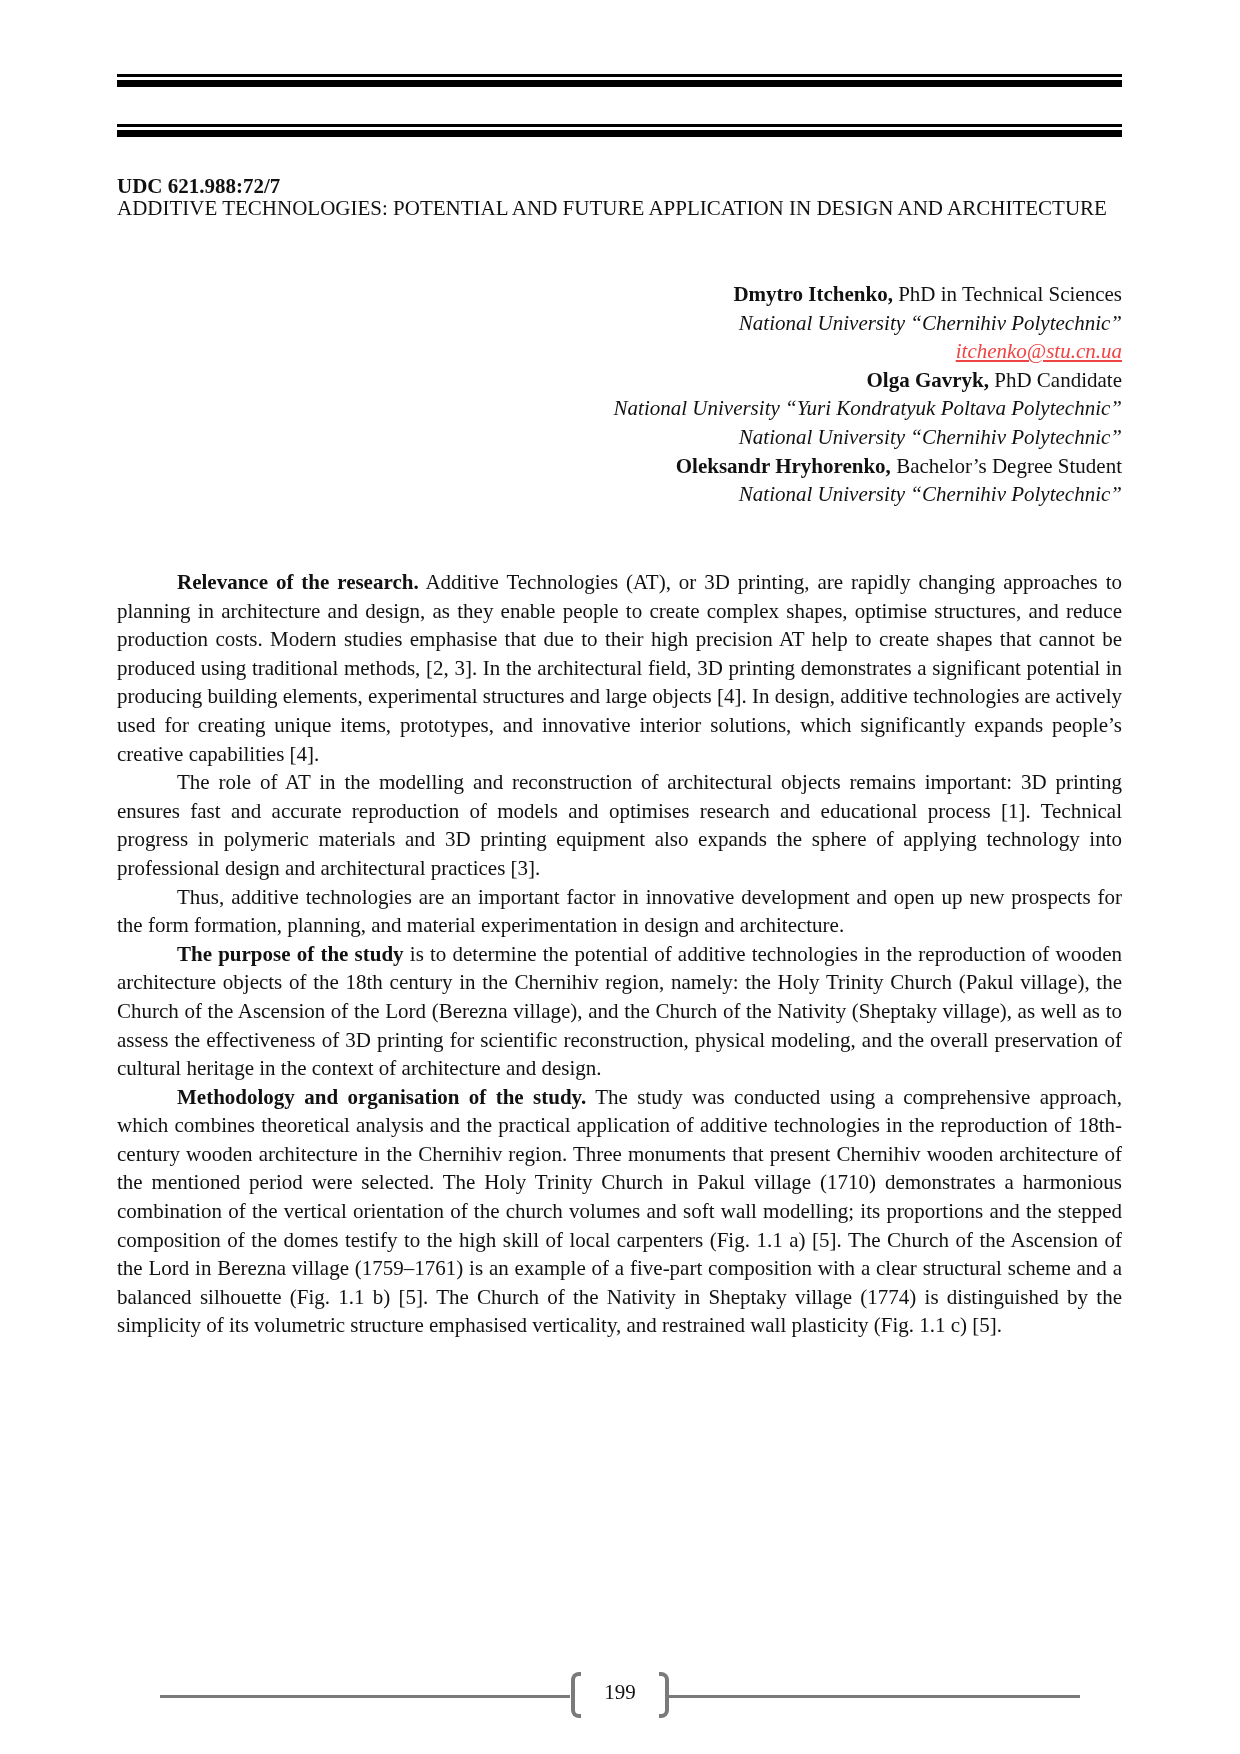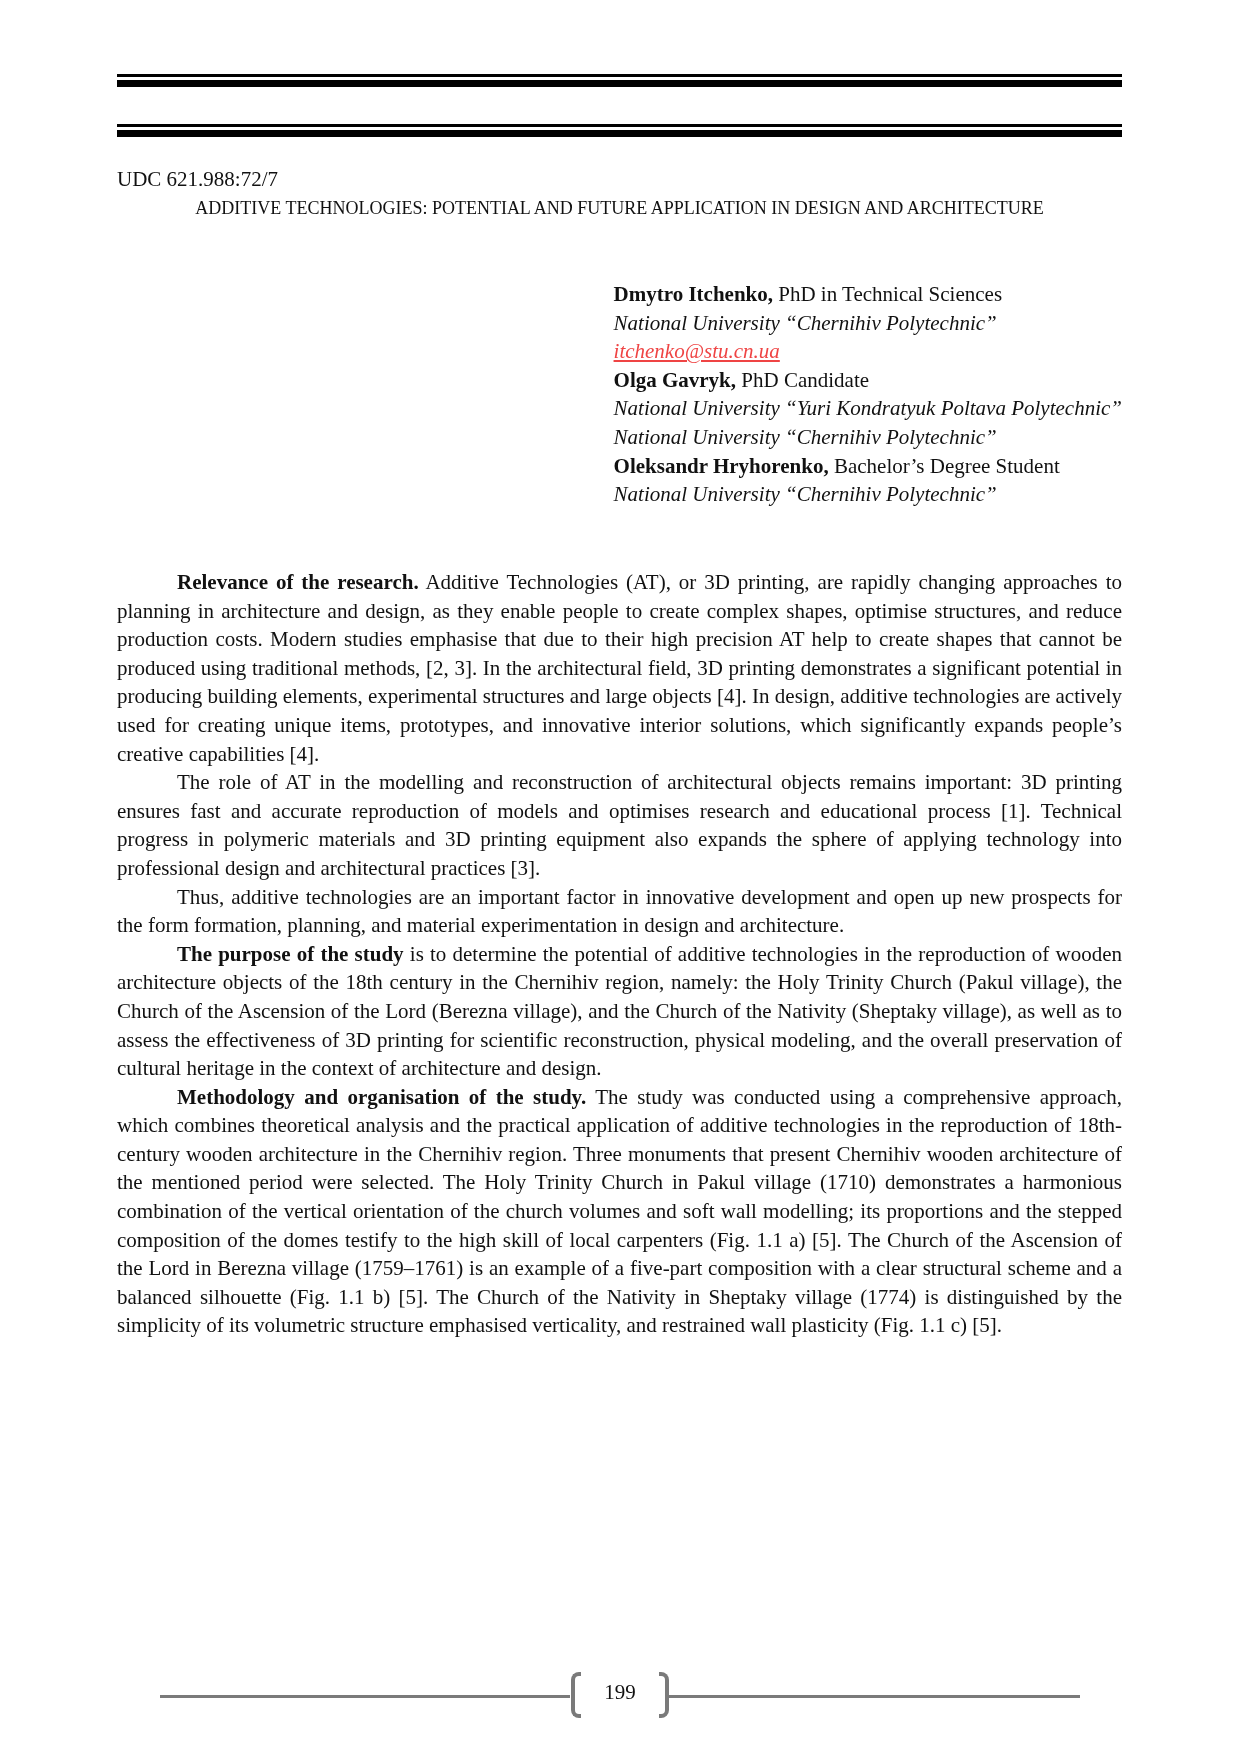--- a/index.html
+++ b/index.html
@@ -14,27 +14,27 @@
   .hdr-thin-top { top: 74px; height: 3px; }
   .hdr-thick-top { top: 80px; height: 7px; }
   .hdr-thin-bot { top: 124px; height: 3px; }
   .hdr-thick-bot { top: 130px; height: 7px; }
   .journal-title {
     position: absolute; left: 117px; width: 1005px; top: 86px;
     text-align: center; font-weight: bold; font-size: 31px; letter-spacing: 0.2px;
     line-height: 38px;
   }
 
-  .udc { position: absolute; left: 117px; top: 167px; font-weight: normal; font-size: 21px; }
+  .udc { position: absolute; left: 117px; top: 174px; font-weight: bold; font-size: 21px; }
   .article-title {
     position: absolute; left: 117px; width: 1005px; top: 194px;
-    text-align: center; font-size: 18px; line-height: 28px;
+    font-size: 21px; line-height: 28px;
   }
 
-  .authors { position: absolute; right: 118px; top: 280px; font-size: 21px; line-height: 28.6px; }
+  .authors { position: absolute; right: 118px; top: 280px; text-align: right; font-size: 21px; line-height: 28.6px; }
   .authors .line { display: block; white-space: nowrap; }
   .authors b { font-weight: bold; }
   .authors i { font-style: italic; }
   .authors a { color: #ef4444; text-decoration: underline; font-style: italic; }
 
   .body-text {
     position: absolute; left: 117px; width: 1005px; top: 568px;
     font-size: 21px; line-height: 28.6px; text-align: justify;
   }
   .body-text p { margin: 0; text-indent: 60px; }

